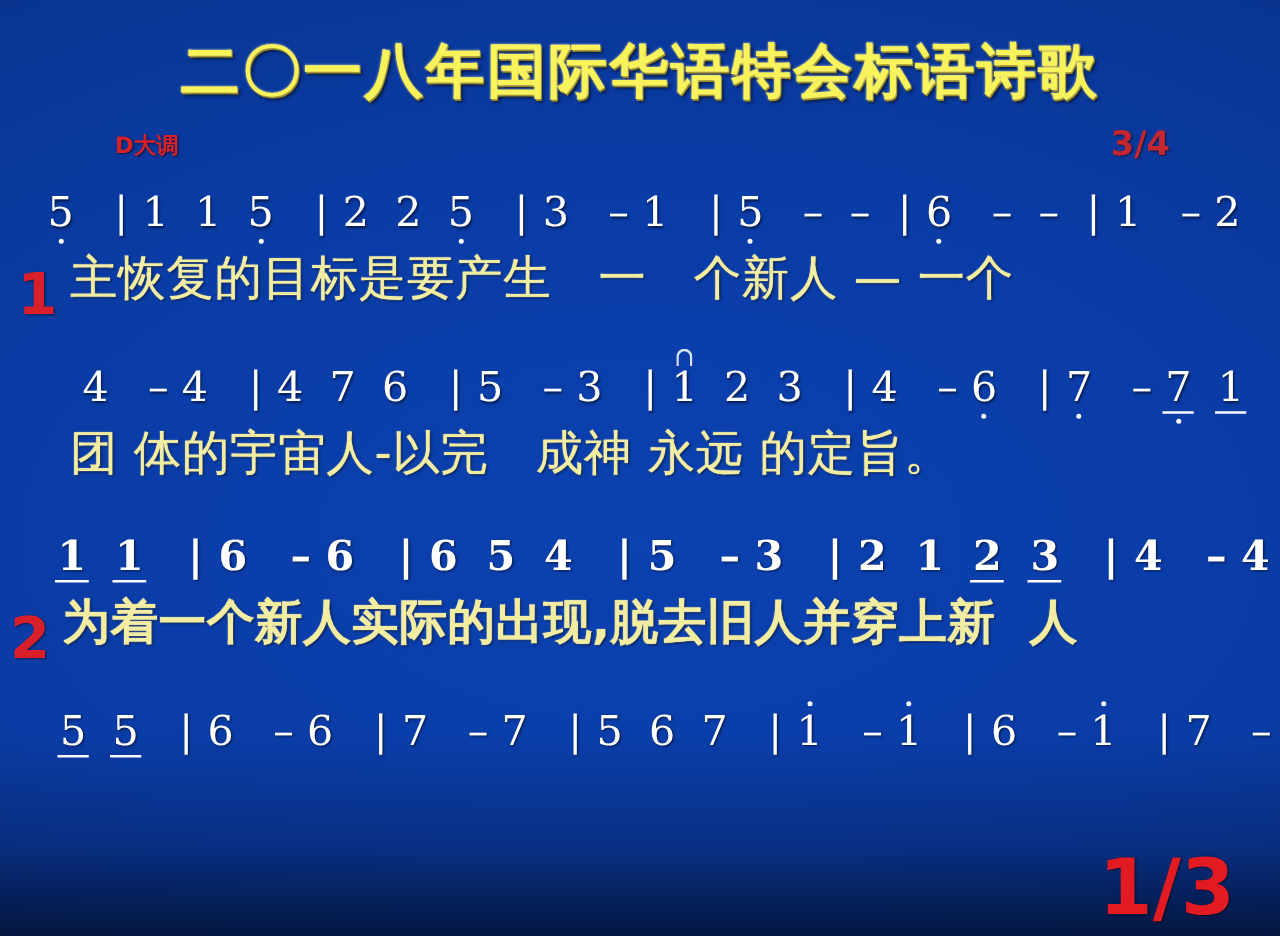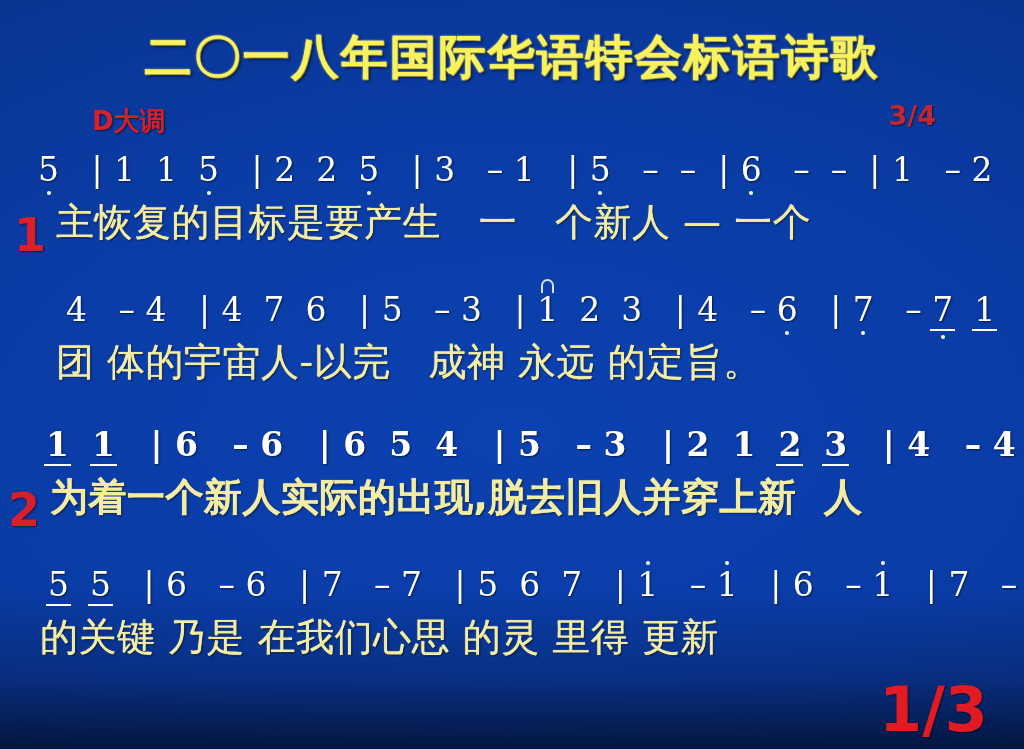--- a/index.html
+++ b/index.html
@@ -56,21 +56,21 @@
     white-space: nowrap;
   }
 
   .key-sig {
     position: absolute;
     left: 92px;
     top: 104px;
     color: #d81f2a;
     font-family: "DejaVu Sans", "Liberation Sans", sans-serif;
     font-weight: bold;
-    font-size: 26px;
+    font-size: 18px;
     text-shadow: 1px 1px 2px rgba(0,0,0,0.6);
   }
   .time-sig {
     position: absolute;
     right: 88px;
     top: 100px;
     color: #c42630;
     font-family: "DejaVu Sans", "Liberation Sans", sans-serif;
     font-weight: bold;
     font-size: 27px;
@@ -220,18 +220,17 @@
     <div class="lyrics" style="padding-left:56px">团 体的宇宙人-以完   成神 永远 的定旨。</div>
   </div>
 
   <div class="system sys3 layer">
     <div class="notation" style="padding-left:46px"><span class="n half">1</span><span>  </span><span class="n half">1</span><span>  </span><span class="bar"> | </span><span class="n">6</span><span>  </span><span> – </span><span class="n">6</span><span>  </span><span class="bar"> | </span><span class="n">6</span><span>  </span><span class="n">5</span><span>  </span><span class="n">4</span><span>  </span><span class="bar"> | </span><span class="n">5</span><span>  </span><span> – </span><span class="n">3</span><span>  </span><span class="bar"> | </span><span class="n">2</span><span>  </span><span class="n">1</span><span>  </span><span class="n half">2</span><span>  </span><span class="n half">3</span><span>  </span><span class="bar"> | </span><span class="n">4</span><span>  </span><span> – </span><span class="n">4</span><span>  </span><span class="bar"> | </span><span class="n">4</span><span>  </span></div>
     <div class="lyrics" style="padding-left:50px">为着一个新人实际的出现,脱去旧人并穿上新  人</div>
   </div>
 
   <div class="system sys4 layer">
     <div class="notation" style="padding-left:48px"><span class="n half">5</span><span>  </span><span class="n half">5</span><span>  </span><span class="bar"> | </span><span class="n">6</span><span>  </span><span> – </span><span class="n">6</span><span>  </span><span class="bar"> | </span><span class="n">7</span><span>  </span><span> – </span><span class="n">7</span><span>  </span><span class="bar"> | </span><span class="n">5</span><span>  </span><span class="n">6</span><span>  </span><span class="n">7</span><span>  </span><span class="bar"> | </span><span class="n oct-hi">1</span><span>  </span><span> – </span><span class="n oct-hi">1</span><span>  </span><span class="bar"> | </span><span class="n">6</span><span>  </span><span> – </span><span class="n oct-hi">1</span><span>  </span><span class="bar"> | </span><span class="n">7</span><span>  </span><span> – </span></div>
-    <div class="lyrics" style="padding-left:40px">的关键 乃是 在我们心思 的灵 里得 更新</div>
   </div>
 
   <div class="page-num layer">1/3</div>
 
 </div>
 
 </body></html>

